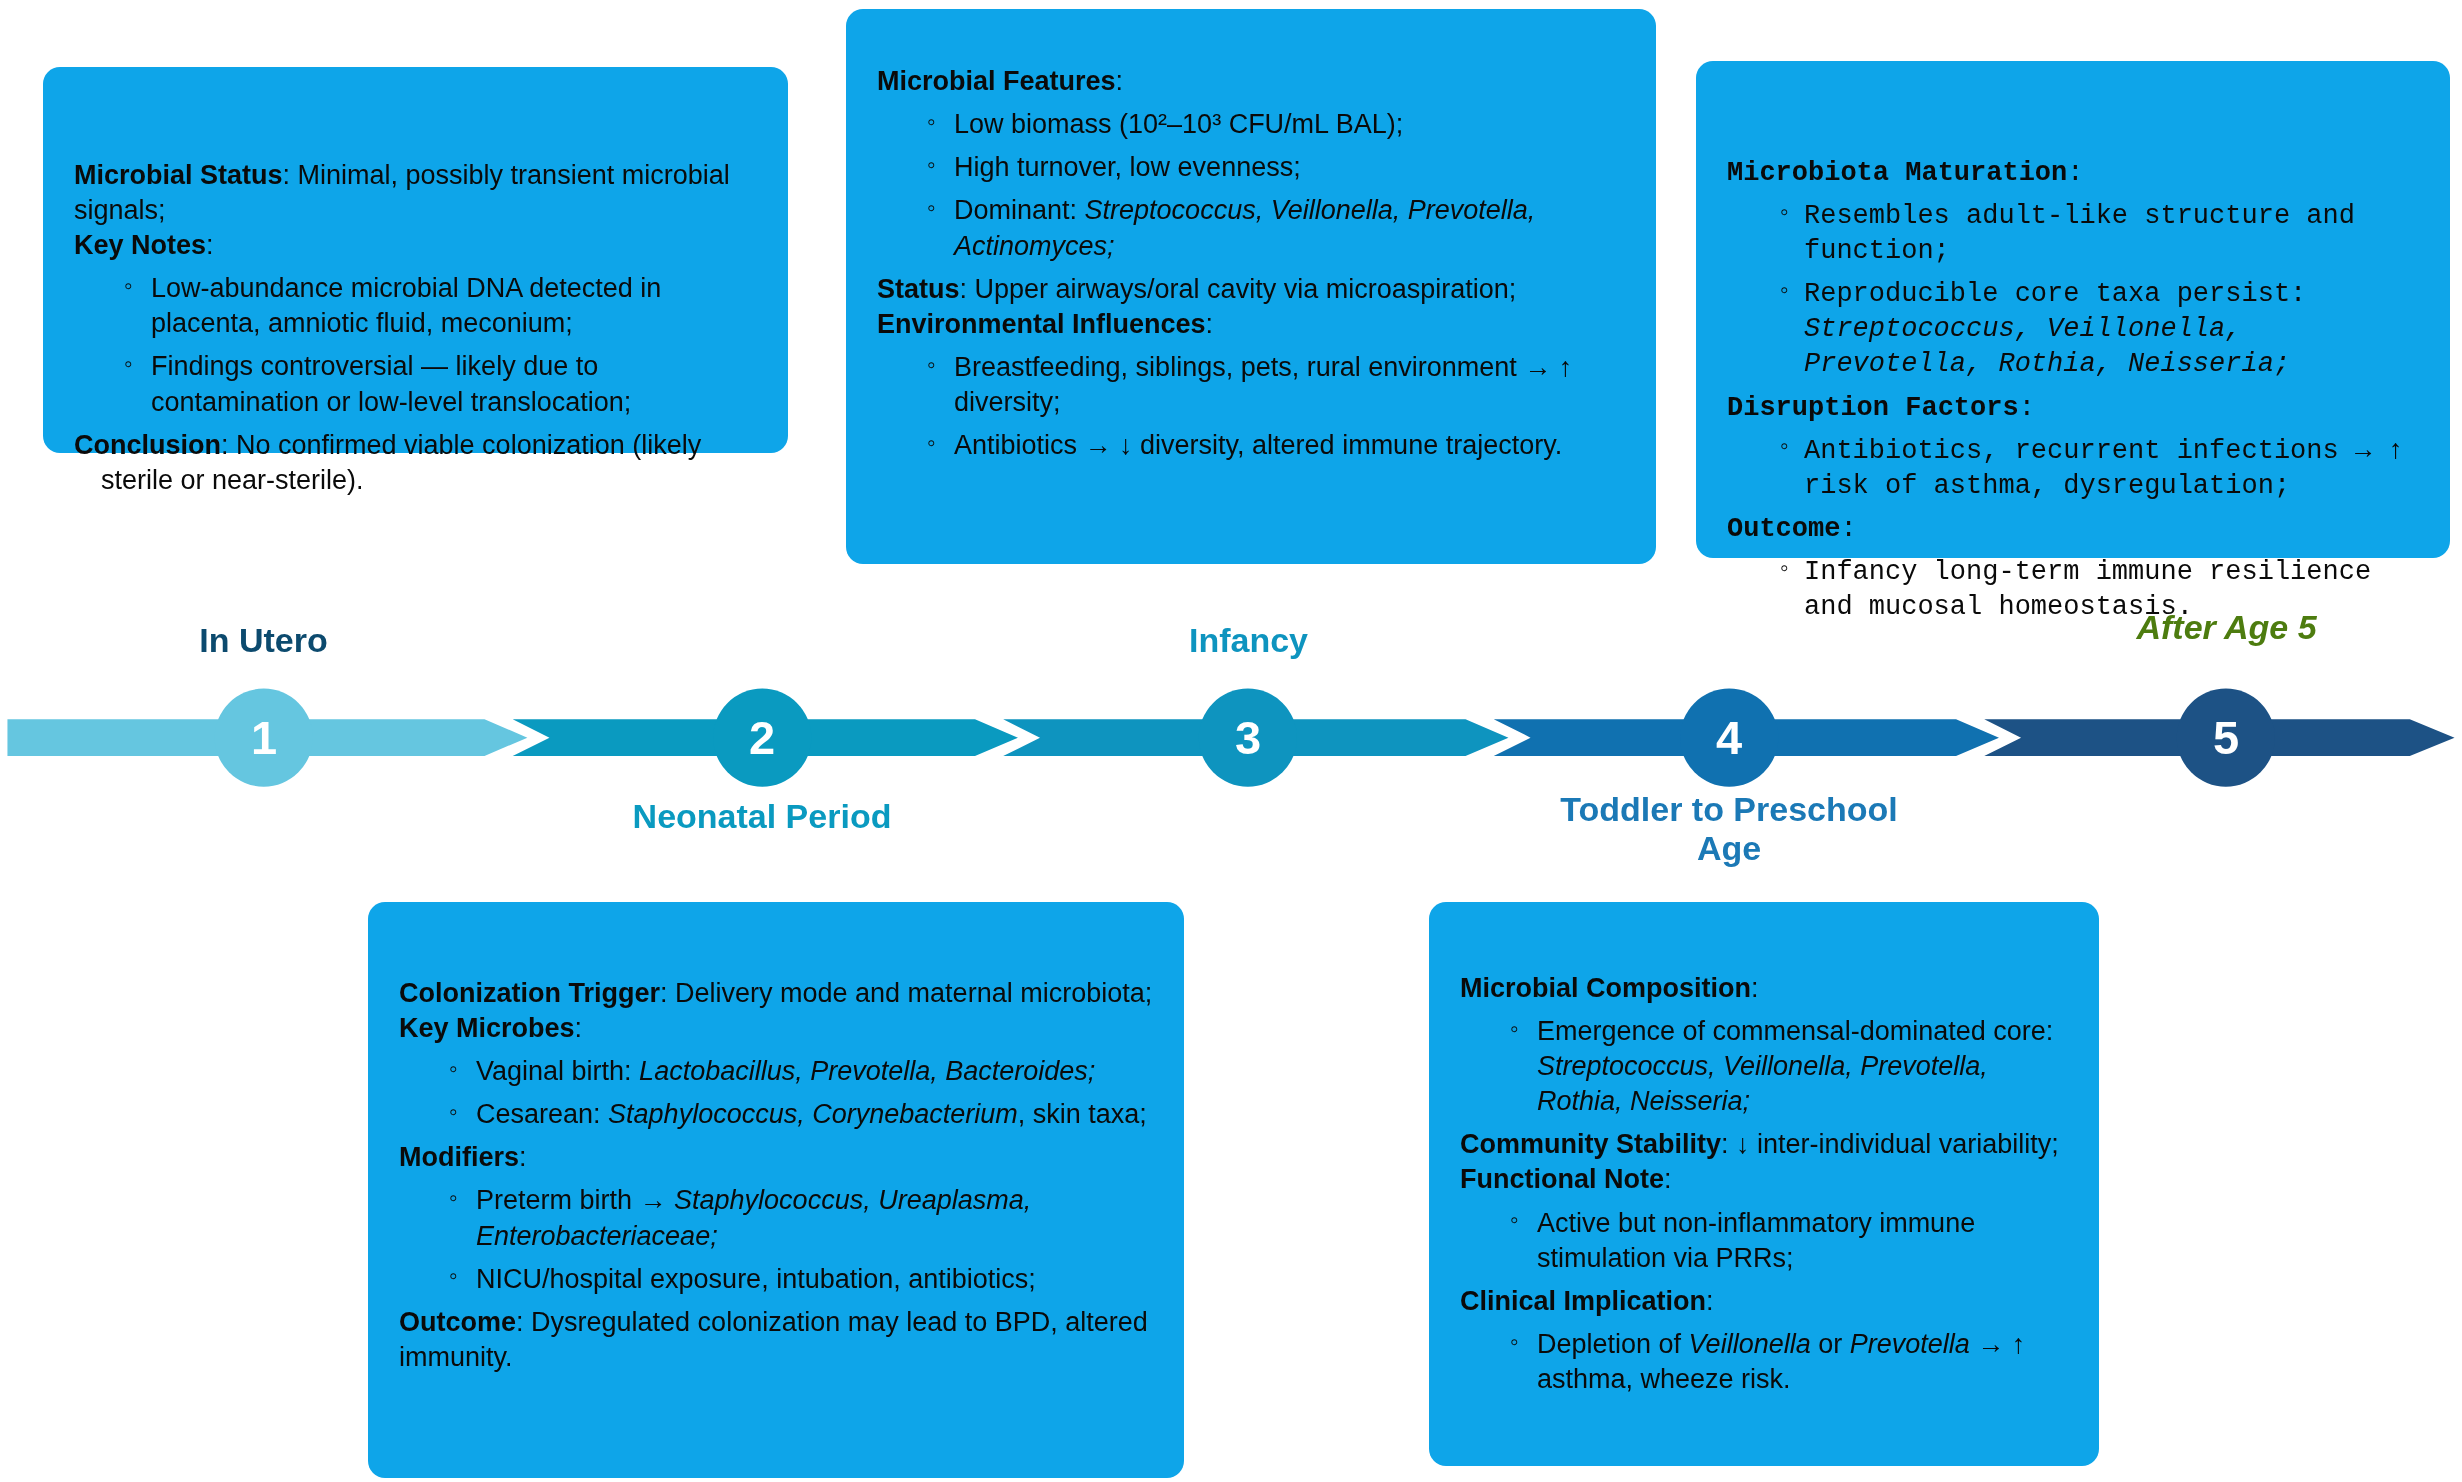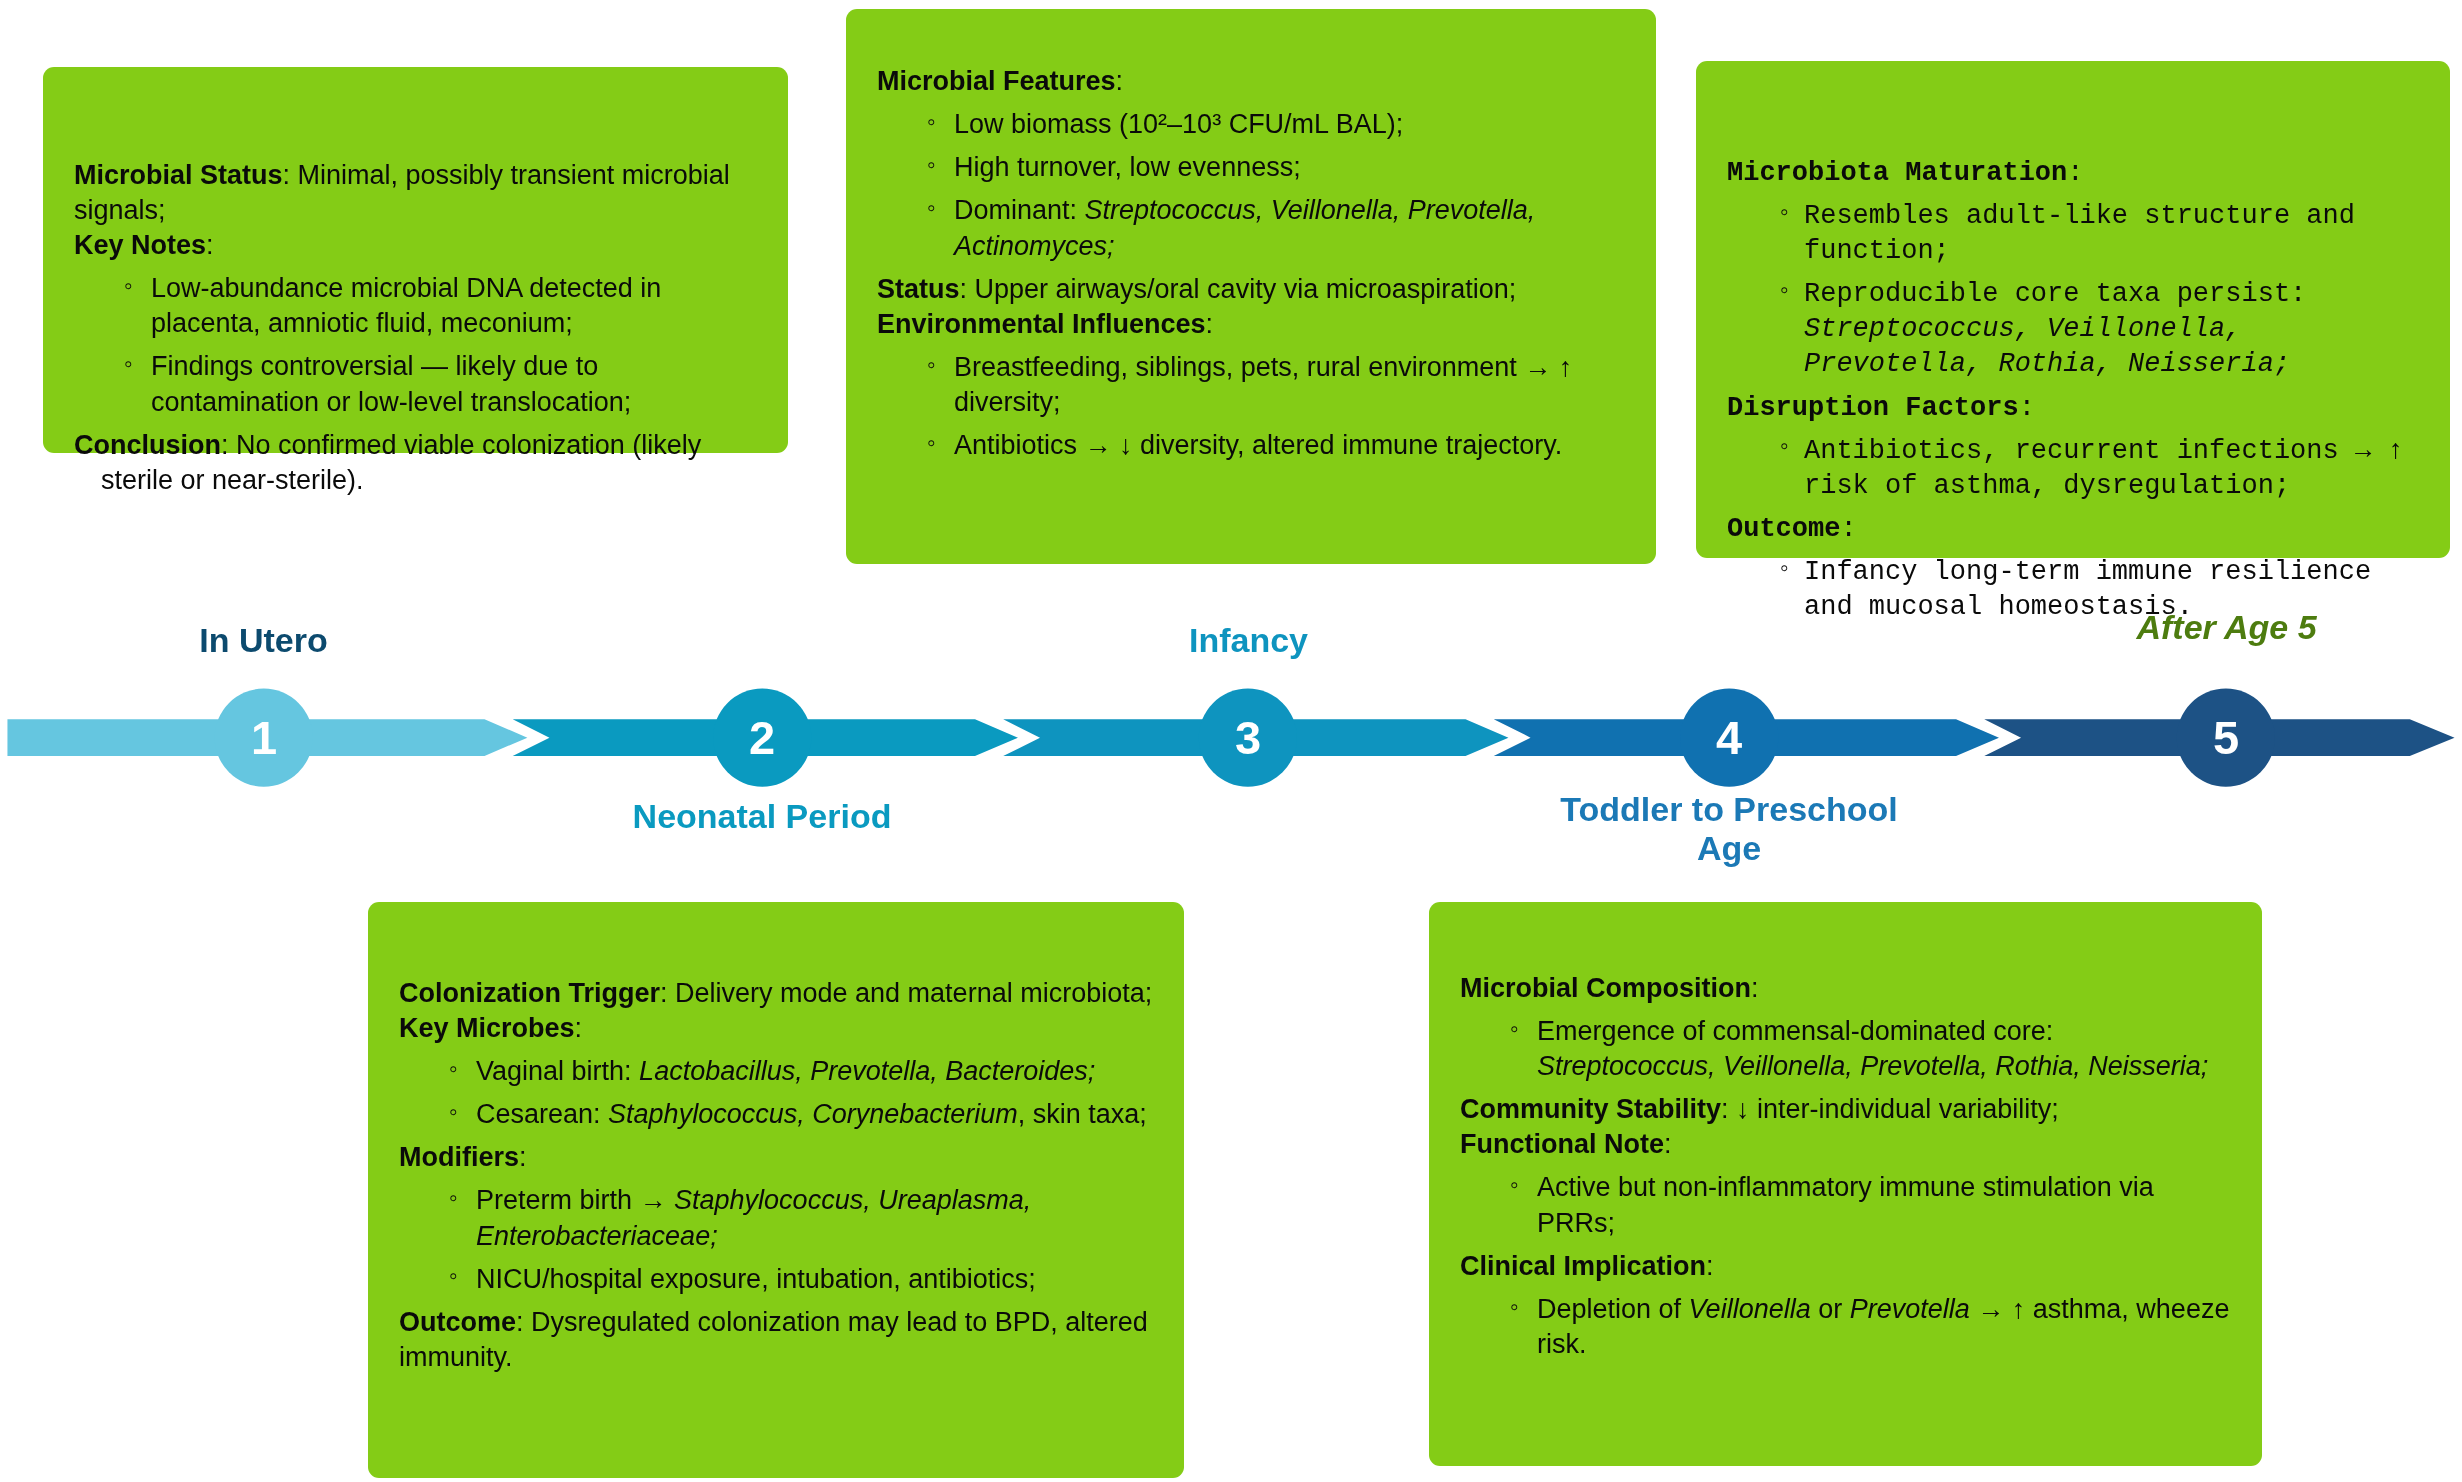--- a/index.html
+++ b/index.html
@@ -8,22 +8,22 @@
     background:#ffffff;
     font-family:"Liberation Sans", sans-serif;
     position:relative;
     overflow:hidden;
     -webkit-font-smoothing:antialiased;
   }
 
   
   .card{
     position:absolute;
-    background:#84cc16;
-    border-radius:11px;
+    background:#0ea5e9;
+    border-radius:17px;
     box-sizing:border-box;
     padding:0;
   }
   .card-inner{
     position:absolute;
     left:31px;right:22px;
     font-size:27px;
     line-height:1.30;
     color:#0a0a0a;
   }
@@ -162,21 +162,21 @@
       </ul>
       <span class="ln"><span class="lbl">Modifiers</span>:</span>
       <ul class="bl">
         <li><span>Preterm birth → </span><i class="sp">Staphylococcus, Ureaplasma, Enterobacteriaceae;</i></li>
         <li><span>NICU/hospital exposure, intubation, antibiotics;</span></li>
       </ul>
       <span class="ln"><span class="lbl">Outcome</span>: Dysregulated colonization may lead to BPD, altered immunity.</span>
     </div>
 </div>
 
-<div class="card c5" style="left:1429px;top:902px;width:833px;height:564px;padding-left:44px;">
+<div class="card c5" style="left:1429px;top:902px;width:670px;height:564px;padding-left:44px;">
   <div class="card-inner">
       <span class="ln"><span class="lbl">Microbial Composition</span>:</span>
       <ul class="bl">
         <li><span>Emergence of commensal-dominated core: </span><i class="sp">Streptococcus, Veillonella, Prevotella, Rothia, Neisseria;</i></li>
       </ul>
       <span class="ln"><span class="lbl">Community Stability</span>: ↓ inter-individual variability;</span>
       <span class="ln"><span class="lbl">Functional Note</span>:</span>
       <ul class="bl">
         <li><span>Active but non-inflammatory immune stimulation via PRRs;</span></li>
       </ul>

